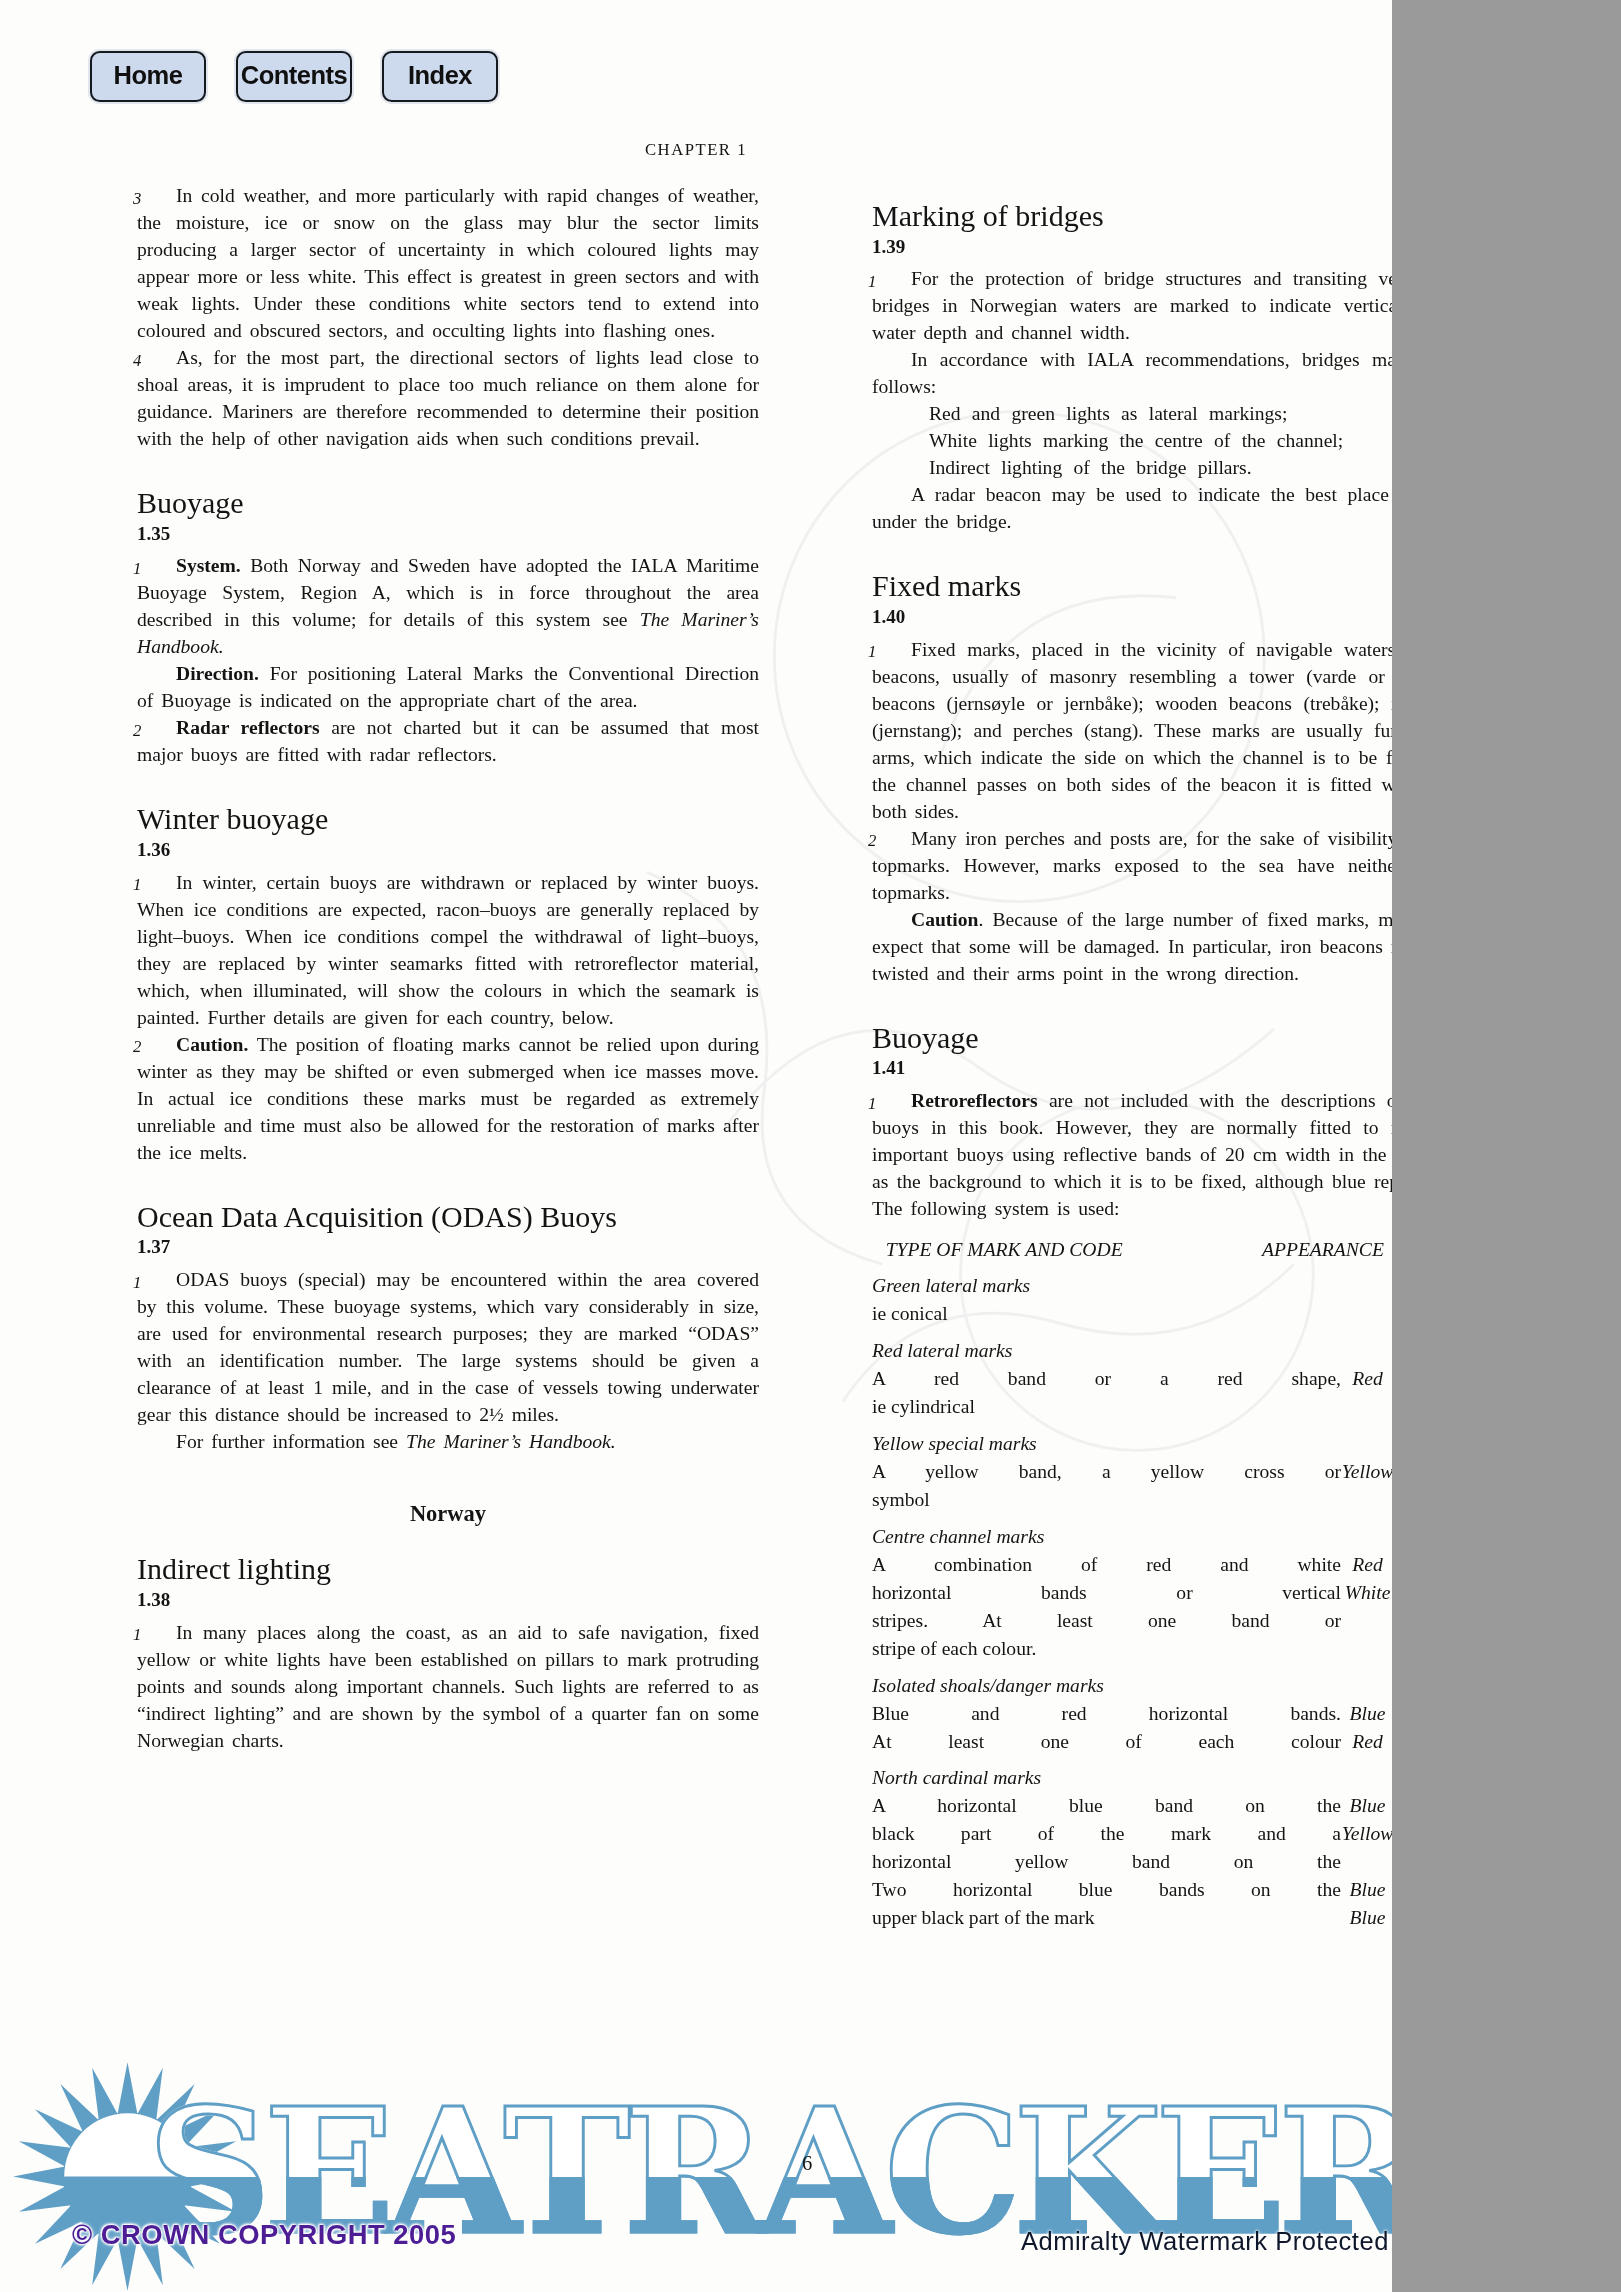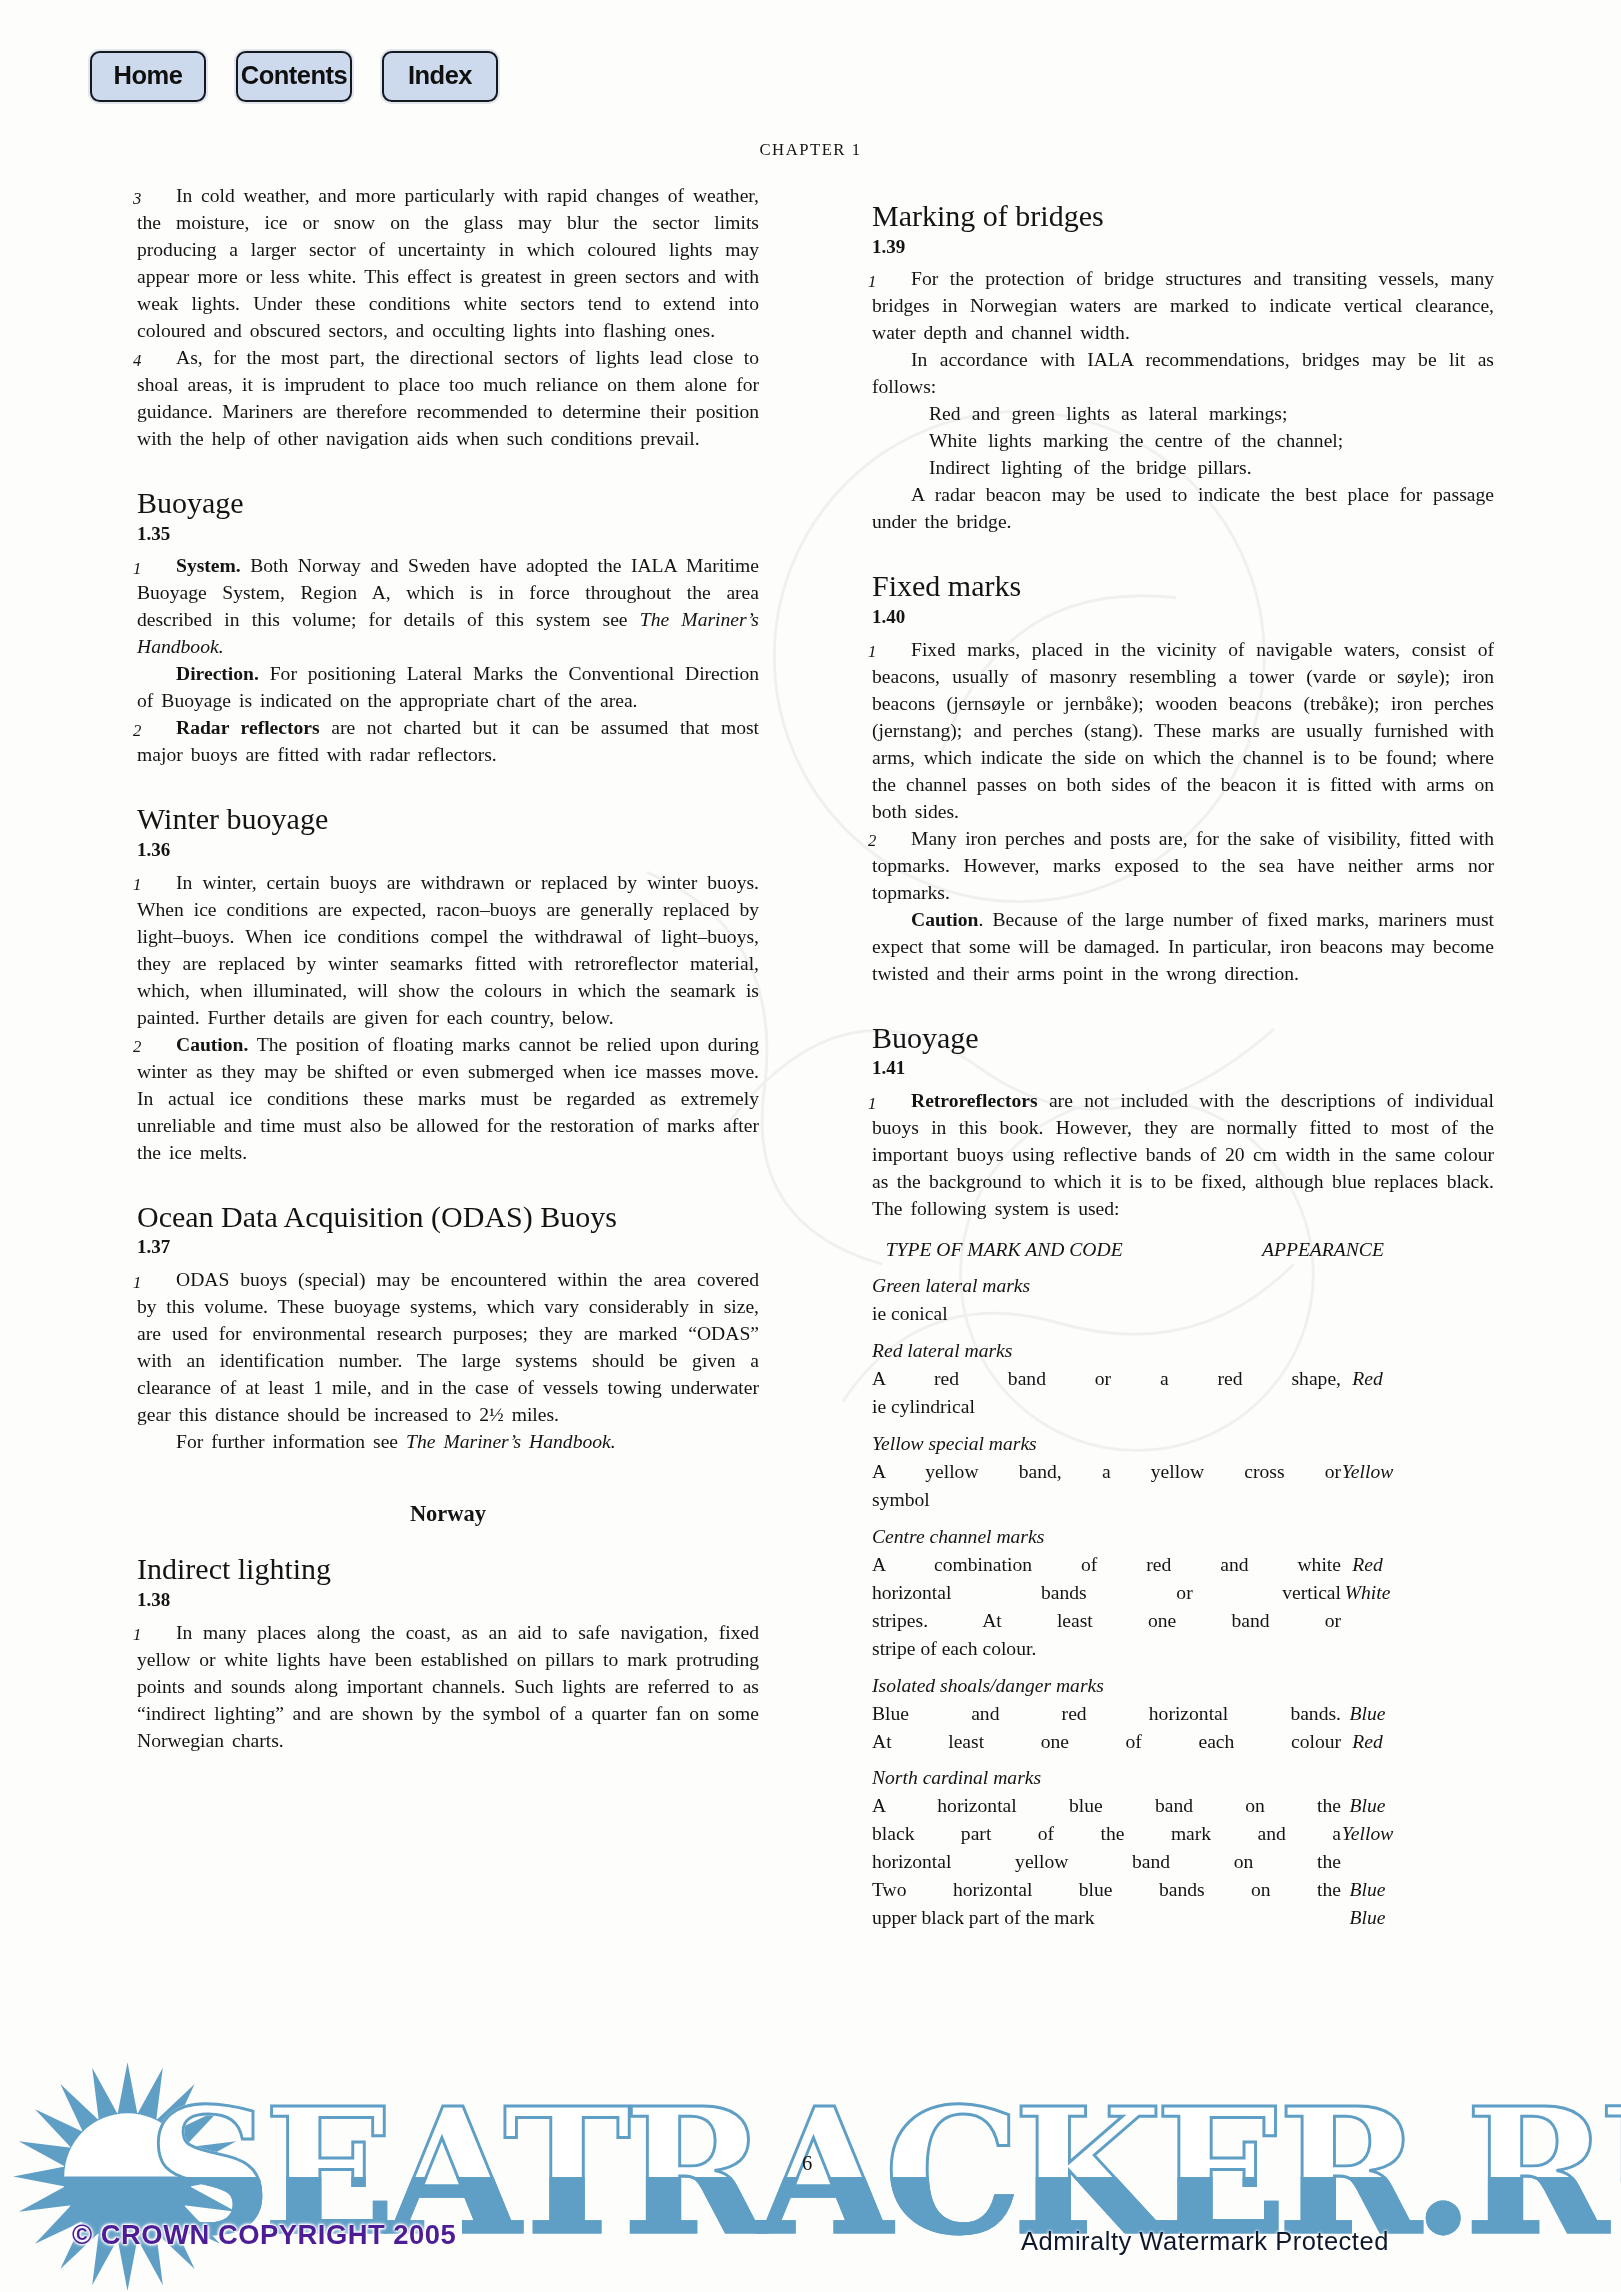--- a/index.html
+++ b/index.html
@@ -1,18 +1,18 @@
 <!DOCTYPE html>
 <html style="--accent: #5f9fc6; --button-bg: #cdd9ec;"><head>
 <meta charset="utf-8">
 <style>
   :root{ --accent:#5f9fc6; --button-bg:#cdd9ec; }
   *{margin:0;padding:0;box-sizing:border-box;}
   html,body{background:#9a9a9a;}
-  #page{position:relative;width:1621px;height:2293px;background:#fdfdfc;overflow:hidden;
+  #page{position:relative;width:1392px;height:2293px;background:#fdfdfc;overflow:hidden;
         font-family:"Liberation Serif",serif;color:#141414;}
   
   #navbar{position:absolute;left:90px;top:51px;display:flex;gap:30px;z-index:7;}
   .navbtn{width:116px;height:51px;border:2.9px solid #15181c;border-radius:9.8px;background:var(--button-bg);
           font-family:"Liberation Sans",sans-serif;font-weight:bold;font-size:25.5px;line-height:45px;
           text-align:center;letter-spacing:-0.5px;color:#101010;cursor:pointer;
           box-shadow:0 0 0 2px rgba(150,170,200,.28);}
   
   #chapter{position:absolute;left:0;top:140px;width:100%;text-align:center;font-size:16.7px;
            letter-spacing:1.5px;z-index:2;}

